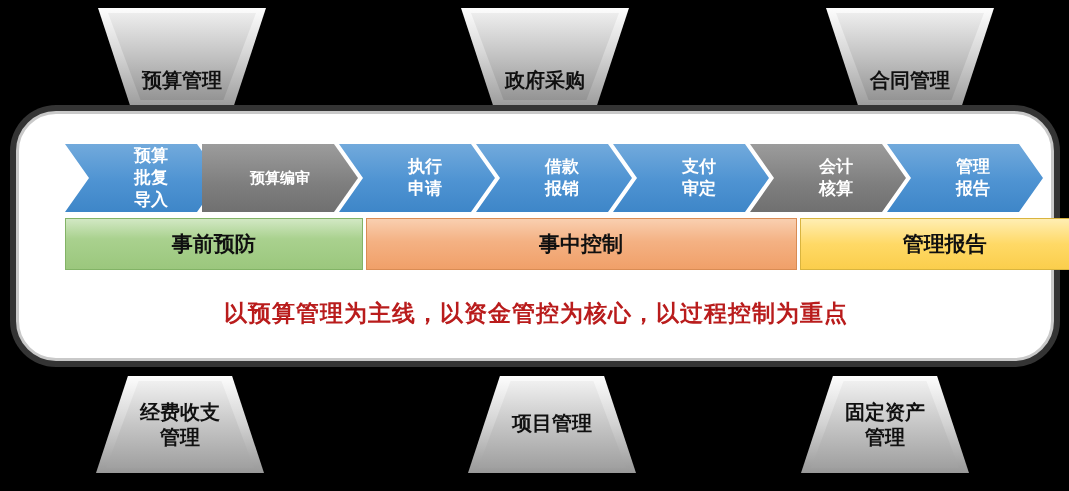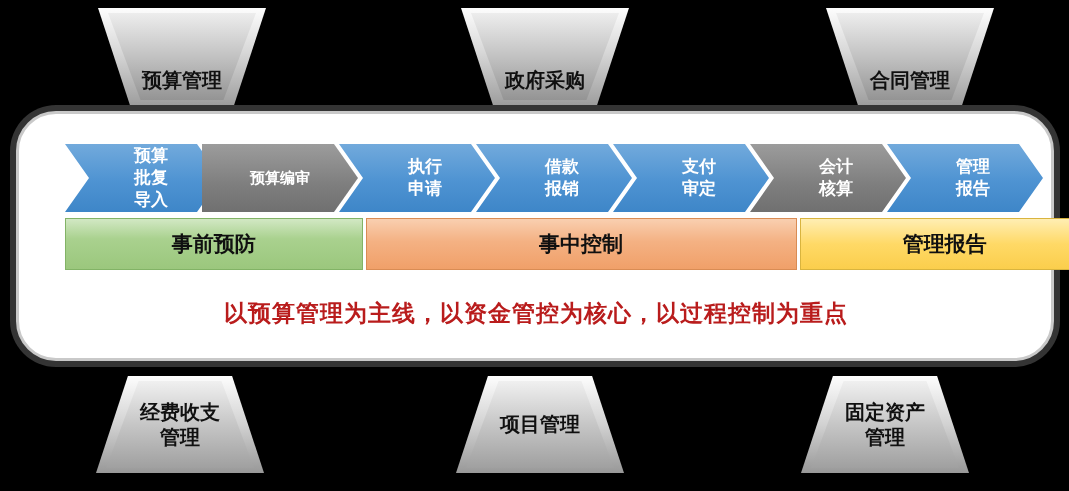--- a/index.html
+++ b/index.html
@@ -141,21 +141,21 @@
     </div>
 
     <div class="tagline">以预算管理为主线，以资金管控为核心，以过程控制为重点</div>
   </div>
 
   <div class="trap bottom" style="left:96px;  top:376px;">
     <div class="trap-label">
         <span>经费收支管理</span>
       </div>
   </div>
-  <div class="trap bottom" style="left:456px; top:376px;">
+  <div class="trap bottom" style="left:468px; top:376px;font-family:Liberation Mono, monospace;">
     <div class="trap-label">
         <span>项目管理</span>
       </div>
   </div>
   <div class="trap bottom" style="left:801px; top:376px;">
     <div class="trap-label">
         <span>固定资产管理</span>
       </div>
   </div>
 

